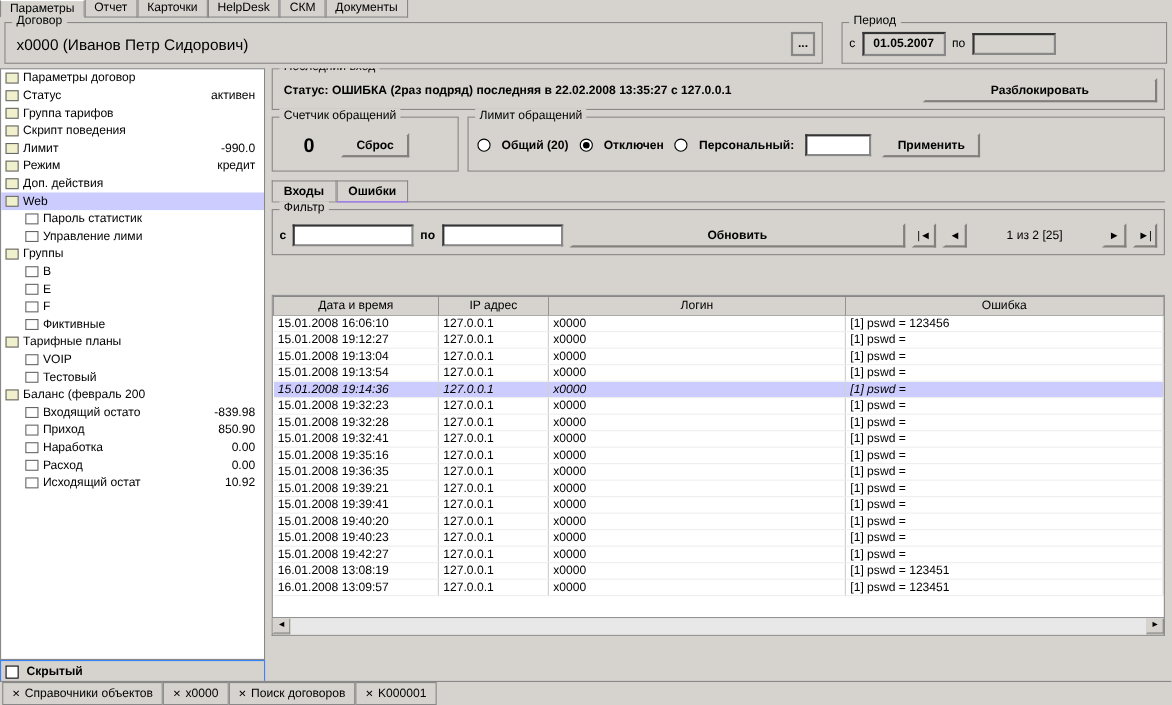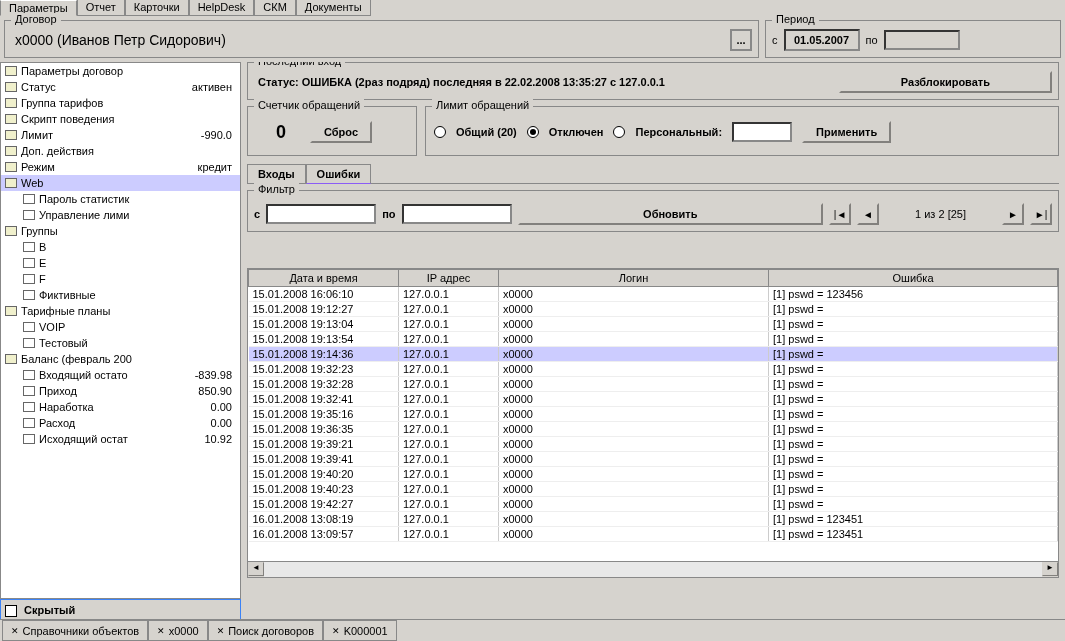--- a/index.html
+++ b/index.html
@@ -2,21 +2,21 @@
 <html><head>
 <meta charset="utf-8">
 <style>
 * { box-sizing: border-box; margin: 0; padding: 0; font-family: Arial, sans-serif; font-size: 11px; }
 body { background: #d6d3ce; width: 1065px; height: 641px; overflow: hidden; position: relative; }
 
 .top-tabs { display: flex; height: 16px; background: #d6d3ce; }
 .top-tab { border: 1px solid #888; border-top: none; border-bottom: 1px solid #888; padding: 1px 8px; background: #d6d3ce; font-size: 11px; }
 .top-tab.active { border-bottom: 1px solid #d6d3ce; background: #d6d3ce; border-top: 1px solid #fff; }
 
-.header-row { display: flex; padding: 4px; gap: 6px; align-items: center; }
+.header-row { display: flex; padding: 4px; gap: 17px; align-items: center; }
 .fieldset { border: 1px solid #888; position: relative; padding: 8px 6px 6px 6px; }
 .fieldset .legend { position: absolute; top: -8px; left: 6px; background: #d6d3ce; padding: 0 4px; font-size: 11px; }
 
 .contract-box { flex: 1; }
 .contract-inner { display: flex; align-items: center; gap: 6px; }
 .contract-label { font-size: 14px; padding-left: 4px; }
 .dots-btn { width: 22px; height: 22px; border: 2px solid #888; background: #d6d3ce; font-weight: bold; cursor: pointer; }
 
 .period-box { width: 296px; }
 .period-inner { display: flex; align-items: center; gap: 6px; }
@@ -61,21 +61,21 @@
 
 .grid-container { margin-top: 6px; border: 1px solid #888; height: 294px; overflow-y: scroll; background: #fff; }
 .grid-container-outer { position: relative; margin-top: 36px; }
 .grid-hscroll { height: 16px; background: #d6d3ce; border: 1px solid #888; border-top: none; display: flex; }
 .grid-hscroll-btn { width: 16px; height: 14px; border: 1px outset #d6d3ce; background: #d6d3ce; font-size: 8px; text-align: center; }
 .grid-hscroll-track { flex: 1; background: #e8e8e8; }
 
 table.grid { width: 100%; border-collapse: collapse; table-layout: fixed; }
 table.grid th { background: #d6d3ce; border: 1px solid #888; padding: 2px 4px; font-weight: normal; text-align: center; position: sticky; top: 0; }
 table.grid td { border-right: 1px solid #ccc; border-bottom: 1px solid #eee; padding: 1px 4px; white-space: nowrap; overflow: hidden; }
-table.grid tr.selected td { background: #ccccff; }
+table.grid tr.selected td { background: #ccccff; font-style: italic; }
 
 .bottom-tabs { position: absolute; bottom: 0; left: 0; display: flex; height: 22px; background: #d6d3ce; border-top: 1px solid #888; width: 100%; padding-left: 2px; }
 .bottom-tab { border: 1px solid #888; padding: 2px 8px; display: flex; align-items: center; gap: 4px; background: #d6d3ce; }
 .bottom-tab .x { font-size: 9px; }
 
 .sidebar-wrapper { display: flex; flex-direction: column; }
 .sidebar-scroll { flex: 1; overflow-y: scroll; background: #fff; border: 1px solid #888; }
 </style>
 </head>
 <body>
@@ -129,26 +129,26 @@
           <span class="tree-icon folder"></span>
           <span>Скрипт поведения</span>
         </div>
         <div class="tree-item">
           <span class="tree-icon folder"></span>
           <span>Лимит</span>
           <span class="tree-val">-990.0</span>
         </div>
         <div class="tree-item">
           <span class="tree-icon folder"></span>
-          <span>Доп. действия</span>
-        </div>
-        <div class="tree-item">
-          <span class="tree-icon folder"></span>
           <span>Режим</span>
           <span class="tree-val">кредит</span>
+        </div>
+        <div class="tree-item">
+          <span class="tree-icon folder"></span>
+          <span>Доп. действия</span>
         </div>
         <div class="tree-item selected">
           <span class="tree-icon folder"></span>
           <span>Web</span>
         </div>
         <div class="tree-item tree-indent">
           <span class="tree-icon file"></span>
           <span>Пароль статистик</span>
         </div>
         <div class="tree-item tree-indent">

